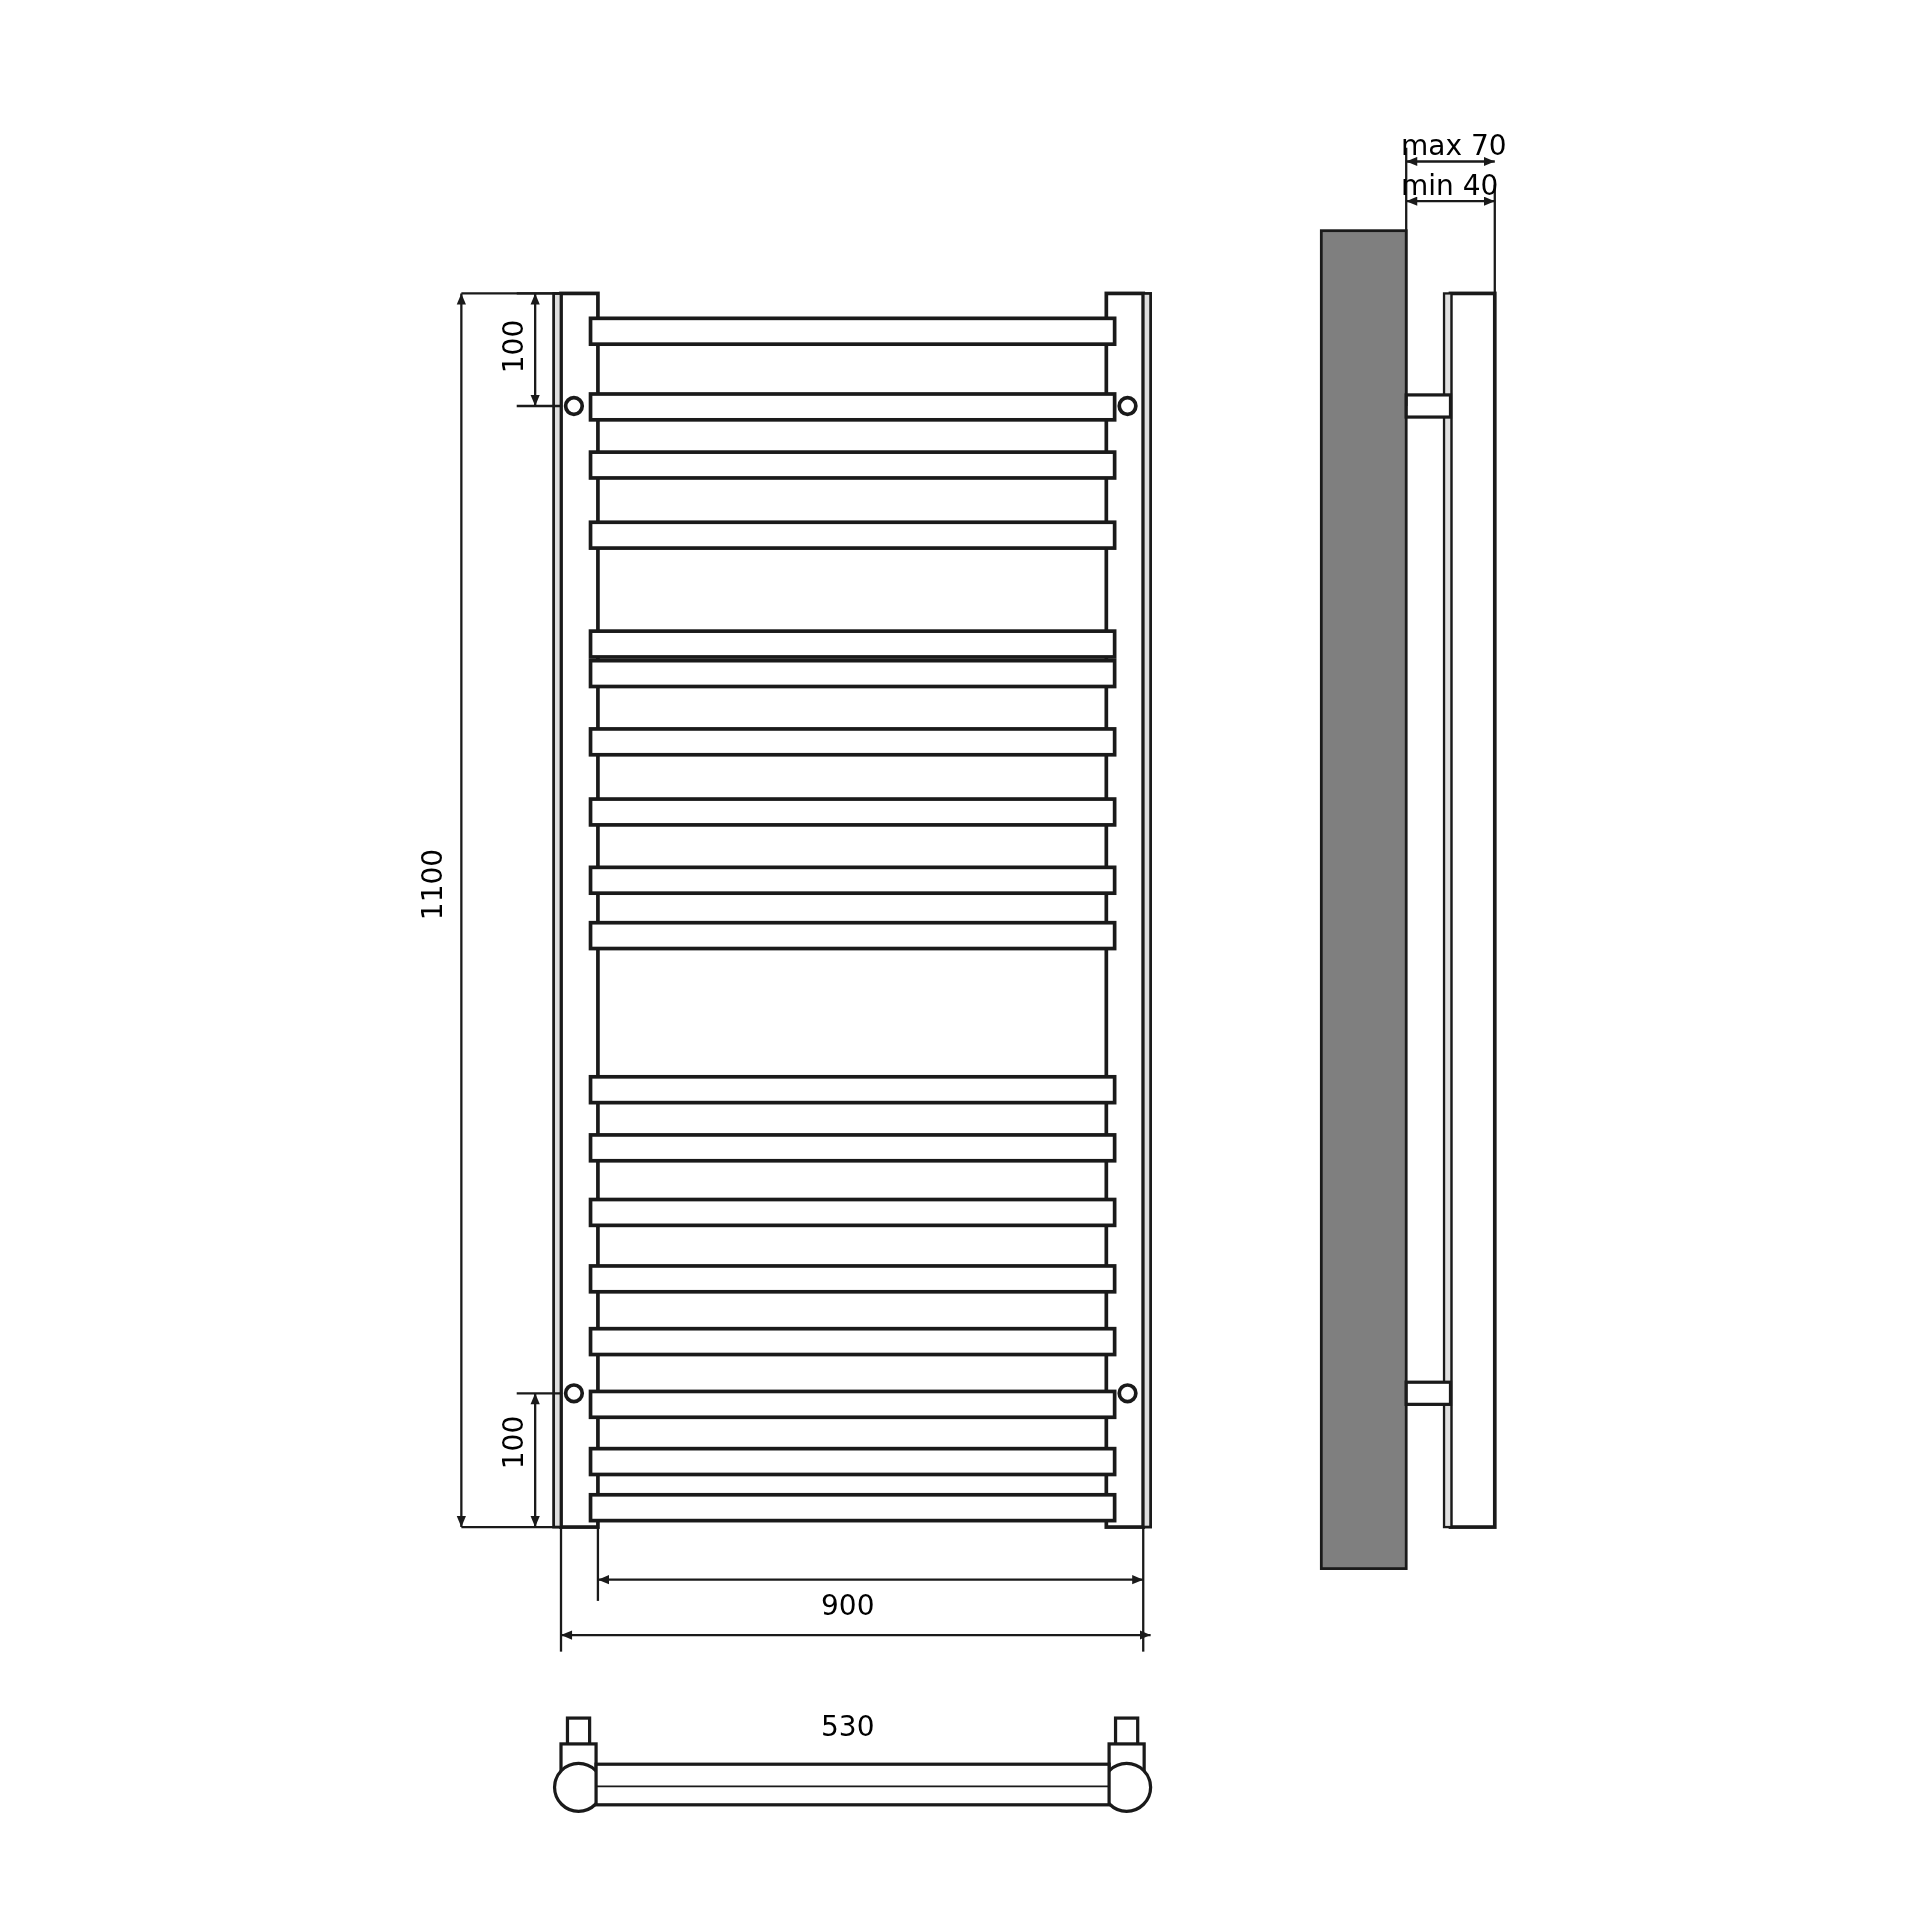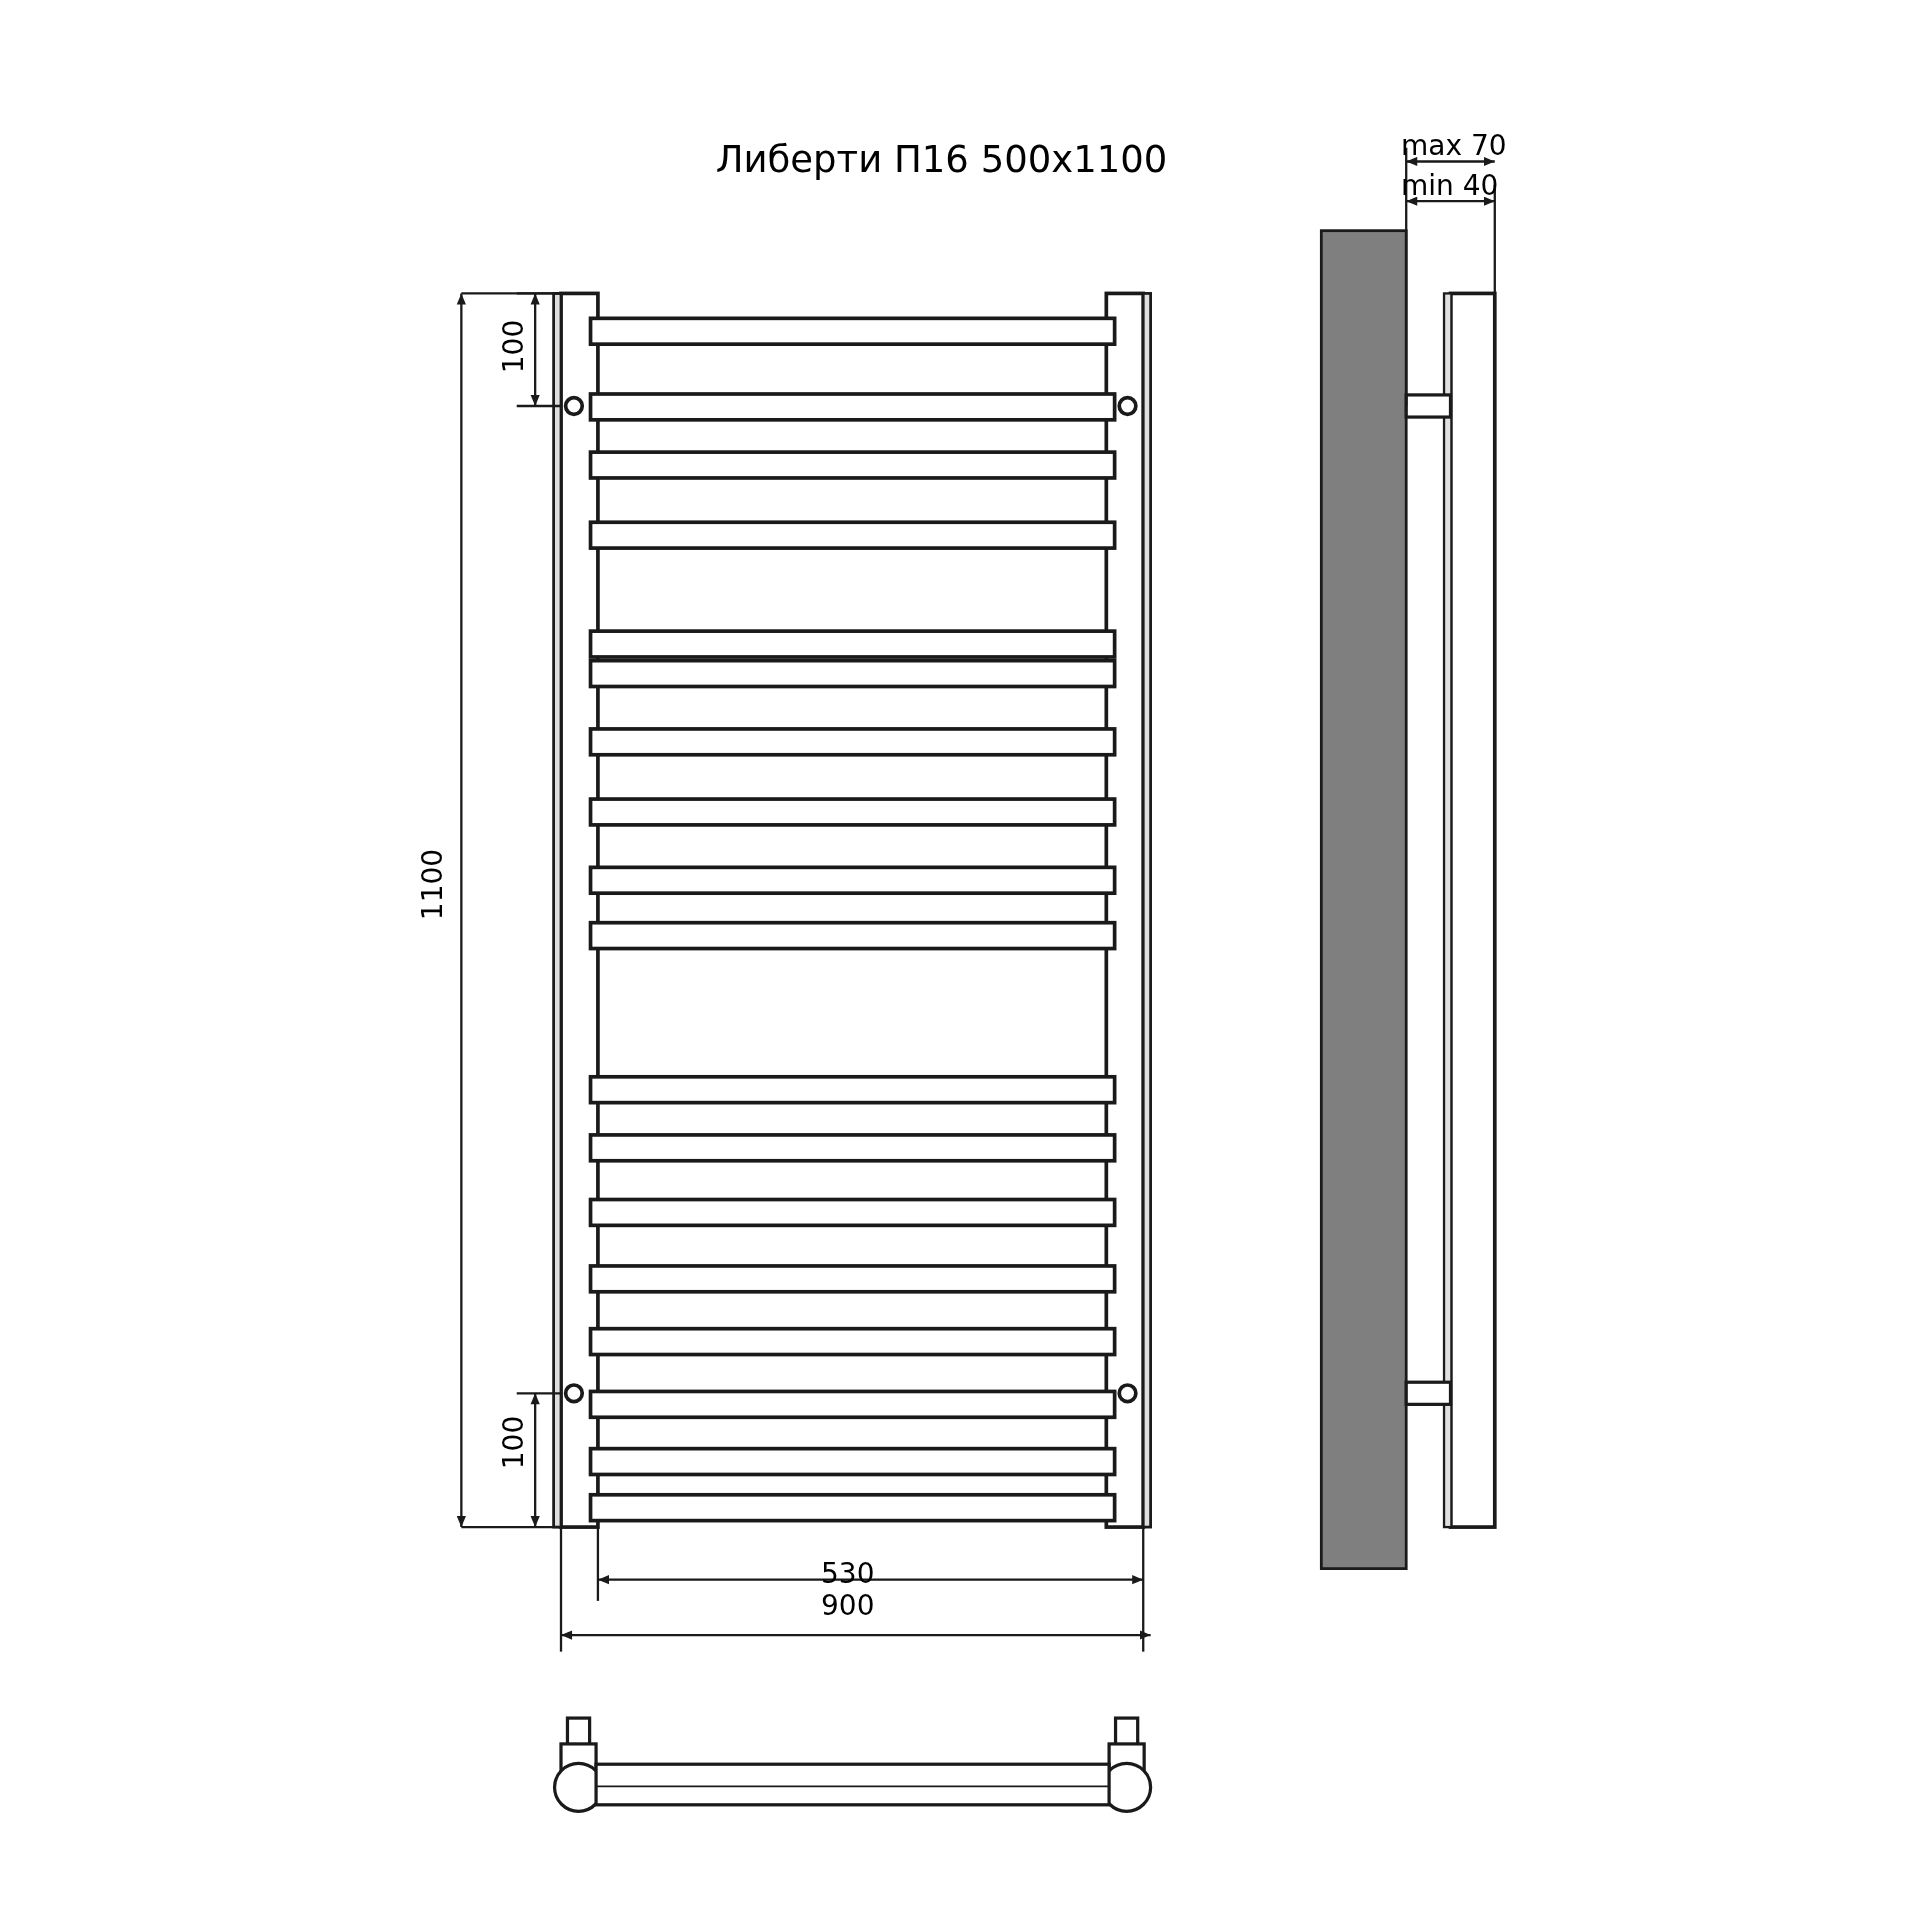--- a/index.html
+++ b/index.html
@@ -24,21 +24,20 @@
   .vtext{
     transform-origin:center center;
   }
   svg{position:absolute;left:0;top:0;}
 </style>
 </head>
 <body>
 
 <div id="sheet">
 
-  <div class="title">Либерти П16 500х1100</div>
 
   <svg width="1922" height="1922" viewBox="0 0 2083 2083">
     <defs>
       <marker id="arrEnd" markerWidth="14" markerHeight="14" refX="12" refY="5" orient="auto" markerUnits="userSpaceOnUse">
         <path d="M0,0 L12,5 L0,10 z" fill="#1a1a1a"></path>
       </marker>
       <marker id="arrStart" markerWidth="14" markerHeight="14" refX="0" refY="5" orient="auto" markerUnits="userSpaceOnUse">
         <path d="M12,0 L0,5 L12,10 z" fill="#1a1a1a"></path>
       </marker>
     </defs>
@@ -135,20 +134,20 @@
   </svg>
 
   <div class="dimtext vtext" style="left:487px; top:330px; transform:rotate(-90deg);">100</div>
 
   <div class="dimtext vtext" style="left:397px; top:868px; transform:rotate(-90deg);">1100</div>
 
   <div class="dimtext vtext" style="left:487px; top:1426px; transform:rotate(-90deg);">100</div>
 
   <div class="dimtext" style="left:821px; top:1589px;">900</div>
 
-  <div class="dimtext" style="left:821px; top:1557px;">530</div>
+  <div class="dimtext" style="left:821px; top:1710px;">530</div>
 
   <div class="dimtext" style="left:1401px; top:129px;">max 70</div>
 
   <div class="dimtext" style="left:1401px; top:169px;">min 40</div>
 
 </div>
 
 
 </body></html>

